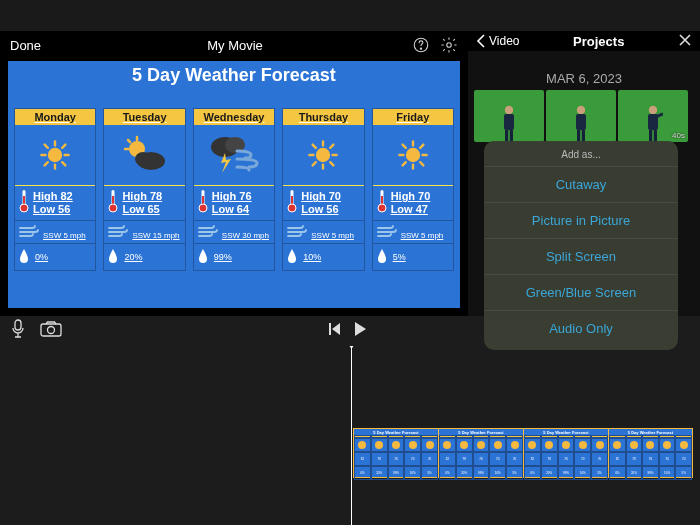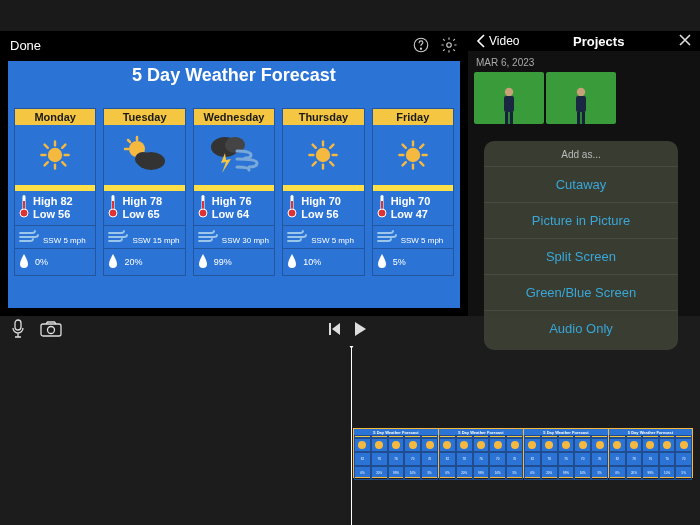--- a/index.html
+++ b/index.html
@@ -8,33 +8,33 @@
   .top { display: flex; height: 285px; }
   .left { flex: 1; background: #1a1a1a; display: flex; flex-direction: column; }
   .header { display: flex; align-items: center; justify-content: space-between; height: 28px; padding: 0 10px; background: #000; }
   .header .htitle { position: absolute; left: 0; right: 230px; text-align: center; font-size: 13px; font-weight: 500; }
   .header .l { font-size: 13px; color: #fff; }
   .header .r { display: flex; gap: 10px; align-items: center; }
   .icon-btn svg { display: block; }
   .preview { flex: 1; background: #000; padding: 2px 8px 8px 8px; }
   .forecast { width: 100%; height: 100%; background: #2b74d6; }
   .ftitle { text-align: center; color: #fff; font-size: 18px; font-weight: 700; padding: 4px 0 6px; }
-  .days { display: flex; padding: 16px 6px; gap: 7px; }
+  .days { display: flex; padding: 16px 6px; gap: 7px; text-decoration: underline; }
   .day { flex: 1; border: 1px solid #2456a0; display: flex; flex-direction: column; }
   .dname { background: #f5c642; color: #1a1a1a; text-align: center; font-size: 11px; font-weight: 600; padding: 2px 0; }
   .wx { height: 60px; display: flex; align-items: center; justify-content: center; position: relative; }
-  .temps { display: flex; align-items: center; gap: 4px; padding: 3px 4px; border-top: 6px solid #fde047; }
+  .temps { display: flex; align-items: center; gap: 4px; padding: 3px 4px; border-top: 1px solid #fde047; }
   .temps .t { font-size: 11px; font-weight: 700; color: #fff; line-height: 1.15; }
   .windrow { display: flex; align-items: flex-end; gap: 4px; padding: 3px 4px; font-size: 8px; color: #fff; border-top: 1px solid #2456a0; }
   .preciprow { display: flex; align-items: center; gap: 6px; padding: 5px 4px; font-size: 9px; color: #fff; border-top: 1px solid #2456a0; }
   .right { width: 232px; background: #111; display: flex; flex-direction: column; position: relative; }
   .rheader { display: flex; align-items: center; justify-content: space-between; height: 20px; padding: 0 8px; background: #000; font-size: 12px; }
   .rhead-left { display: flex; align-items: center; gap: 3px; }
   .rtitle { font-weight: 600; font-size: 13px; }
-  .datelabel { font-size: 10px; color: #aaa; padding: 6px 8px 4px; }
+  .datelabel { font-size: 13px; color: #aaa; padding: 20px 8px 4px; text-align: center; }
   .thumbs { display: flex; gap: 2px; padding: 0 6px; }
   .thumb { width: 70px; height: 52px; background: #3a9b3a; position: relative; border-radius: 2px; overflow: hidden; }
   .thumb .person { position: absolute; left: 50%; transform: translateX(-50%); bottom: 0; width: 20px; height: 38px; }
   .thumb .dur { position: absolute; bottom: 2px; right: 3px; font-size: 8px; color: #ddd; text-shadow: 0 0 2px #000; }
   .popup { position: absolute; top: 110px; left: 16px; width: 194px; background: rgba(60,64,52,0.92); border-radius: 10px; padding: 8px 0 4px; backdrop-filter: blur(4px); }
   .popup .pt { text-align: center; font-size: 10px; color: #bbb; padding-bottom: 6px; }
   .popup .opt { text-align: center; font-size: 13px; color: #3aa7d8; padding: 10px 0; border-top: 1px solid rgba(120,120,120,0.25); }
   .bottom { flex: 1; background: #1c1c1c; display: flex; flex-direction: column; }
   .toolbar { display: flex; align-items: center; height: 30px; padding: 0 10px; gap: 14px; position: relative; }
   .transport { position: absolute; left: 328px; display: flex; gap: 10px; align-items: center; }
@@ -53,20 +53,21 @@
   .sun { width:32px; height:32px; }
 </style>
 </head>
 <body>
 
 <div class="app">
   <div class="top">
     <div class="left">
       <div class="header">
         <div class="l">Done</div>
+        <div class="htitle">My Movie</div>
         <div class="r">
           <span class="icon-btn">
             <svg width="18" height="18" viewBox="0 0 24 24" fill="none" stroke="#ccc" stroke-width="1.5">
                 <circle cx="12" cy="12" r="9"></circle>
                 <path d="M9.5 9a2.5 2.5 0 0 1 5 0c0 1.5-2.5 2-2.5 3.5" stroke-linecap="round"></path>
                 <circle cx="12" cy="17" r="0.8" fill="#ccc"></circle>
               </svg>
           </span>
           <span class="icon-btn">
             <svg width="18" height="18" viewBox="0 0 24 24" fill="none" stroke="#ccc" stroke-width="1.5">
@@ -308,20 +309,30 @@
                 <rect x="10.8" y="26" width="3.2" height="12" fill="#15233a"></rect>
               </svg></div>
           </div>
           <div class="thumb">
             <div class="person"><svg width="20" height="38" viewBox="0 0 20 38">
                 <circle cx="10" cy="6" r="4.2" fill="#caa07a"></circle>
                 <rect x="5" y="10" width="10" height="16" rx="2" fill="#1a2740"></rect>
                 <rect x="6" y="26" width="3.2" height="12" fill="#15233a"></rect>
                 <rect x="10.8" y="26" width="3.2" height="12" fill="#15233a"></rect>
               </svg></div>
+          </div>
+          <div class="thumb">
+            <div class="person"><svg width="20" height="38" viewBox="0 0 20 38">
+                <line x1="10" y1="14" x2="20" y2="10" stroke="#1a2740" stroke-width="3"></line>
+                <circle cx="10" cy="6" r="4.2" fill="#caa07a"></circle>
+                <rect x="5" y="10" width="10" height="16" rx="2" fill="#1a2740"></rect>
+                <rect x="6" y="26" width="3.2" height="12" fill="#15233a"></rect>
+                <rect x="10.8" y="26" width="3.2" height="12" fill="#15233a"></rect>
+              </svg></div>
+            <span class="dur">40s</span>
           </div>
         </div>
       <div class="popup">
         <div class="pt">Add as...</div>
         <div id="opts">
             <div class="opt">Cutaway</div>
             <div class="opt">Picture in Picture</div>
             <div class="opt">Split Screen</div>
             <div class="opt">Green/Blue Screen</div>
             <div class="opt">Audio Only</div>

